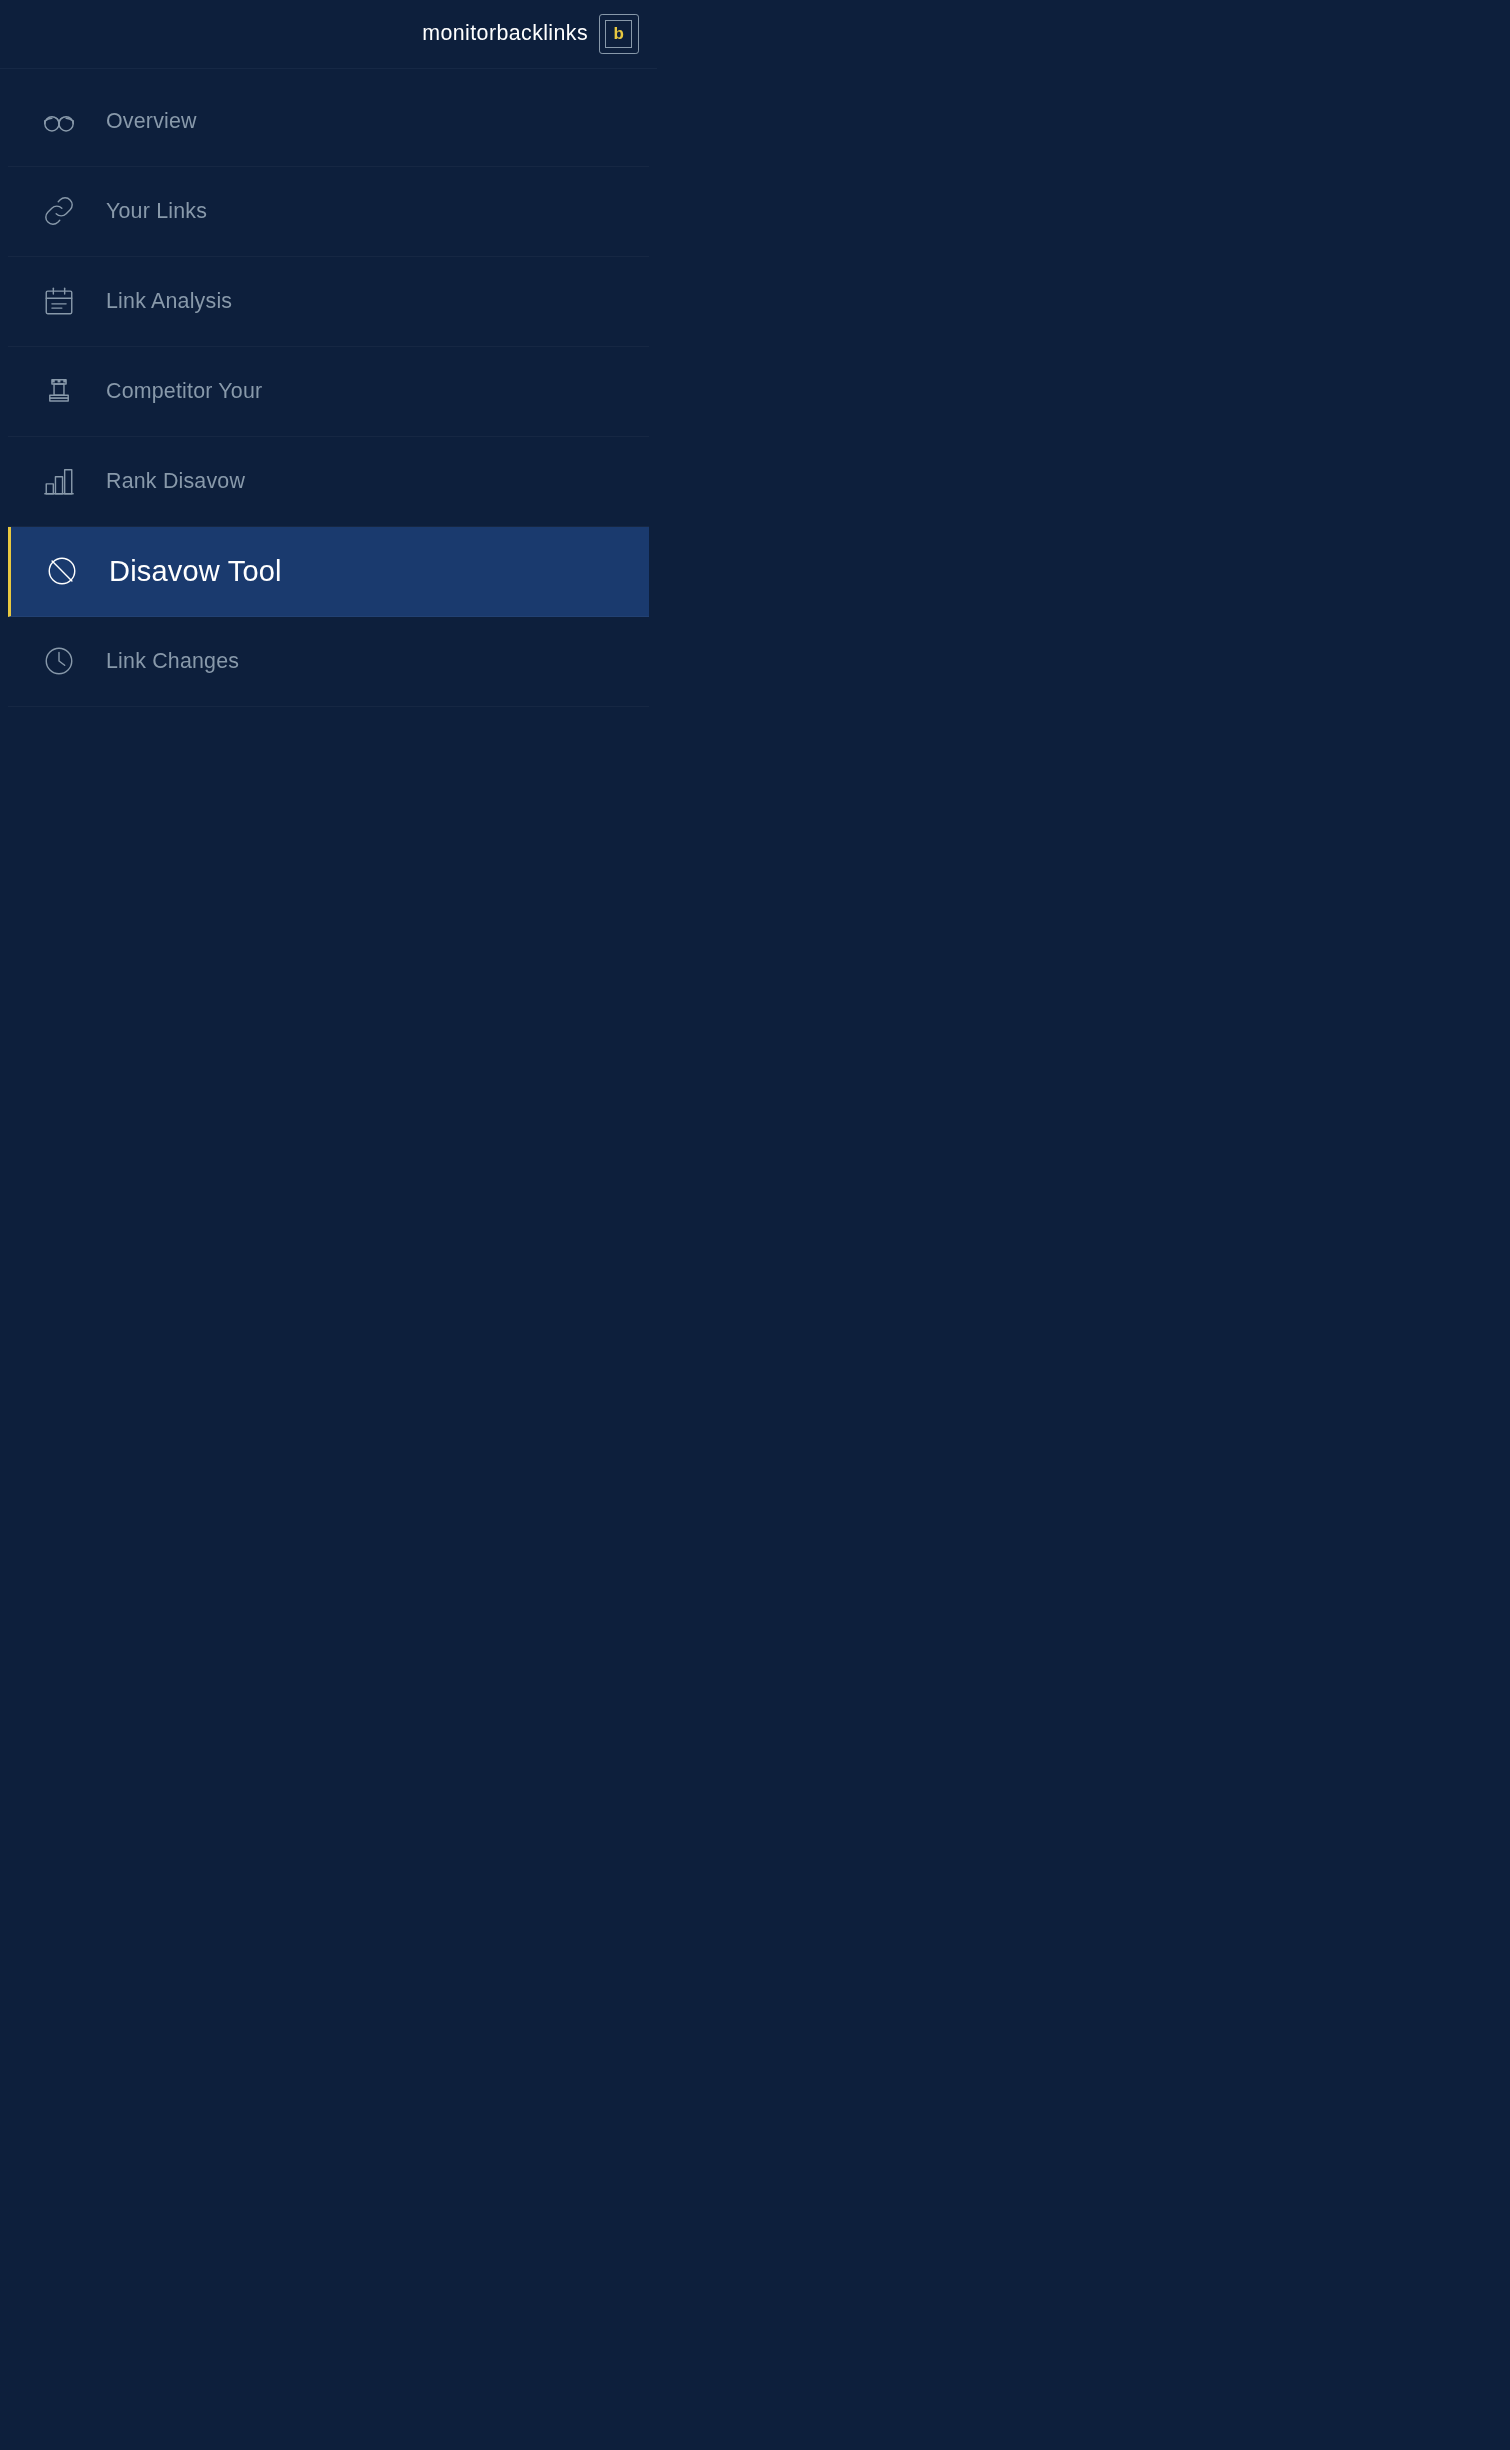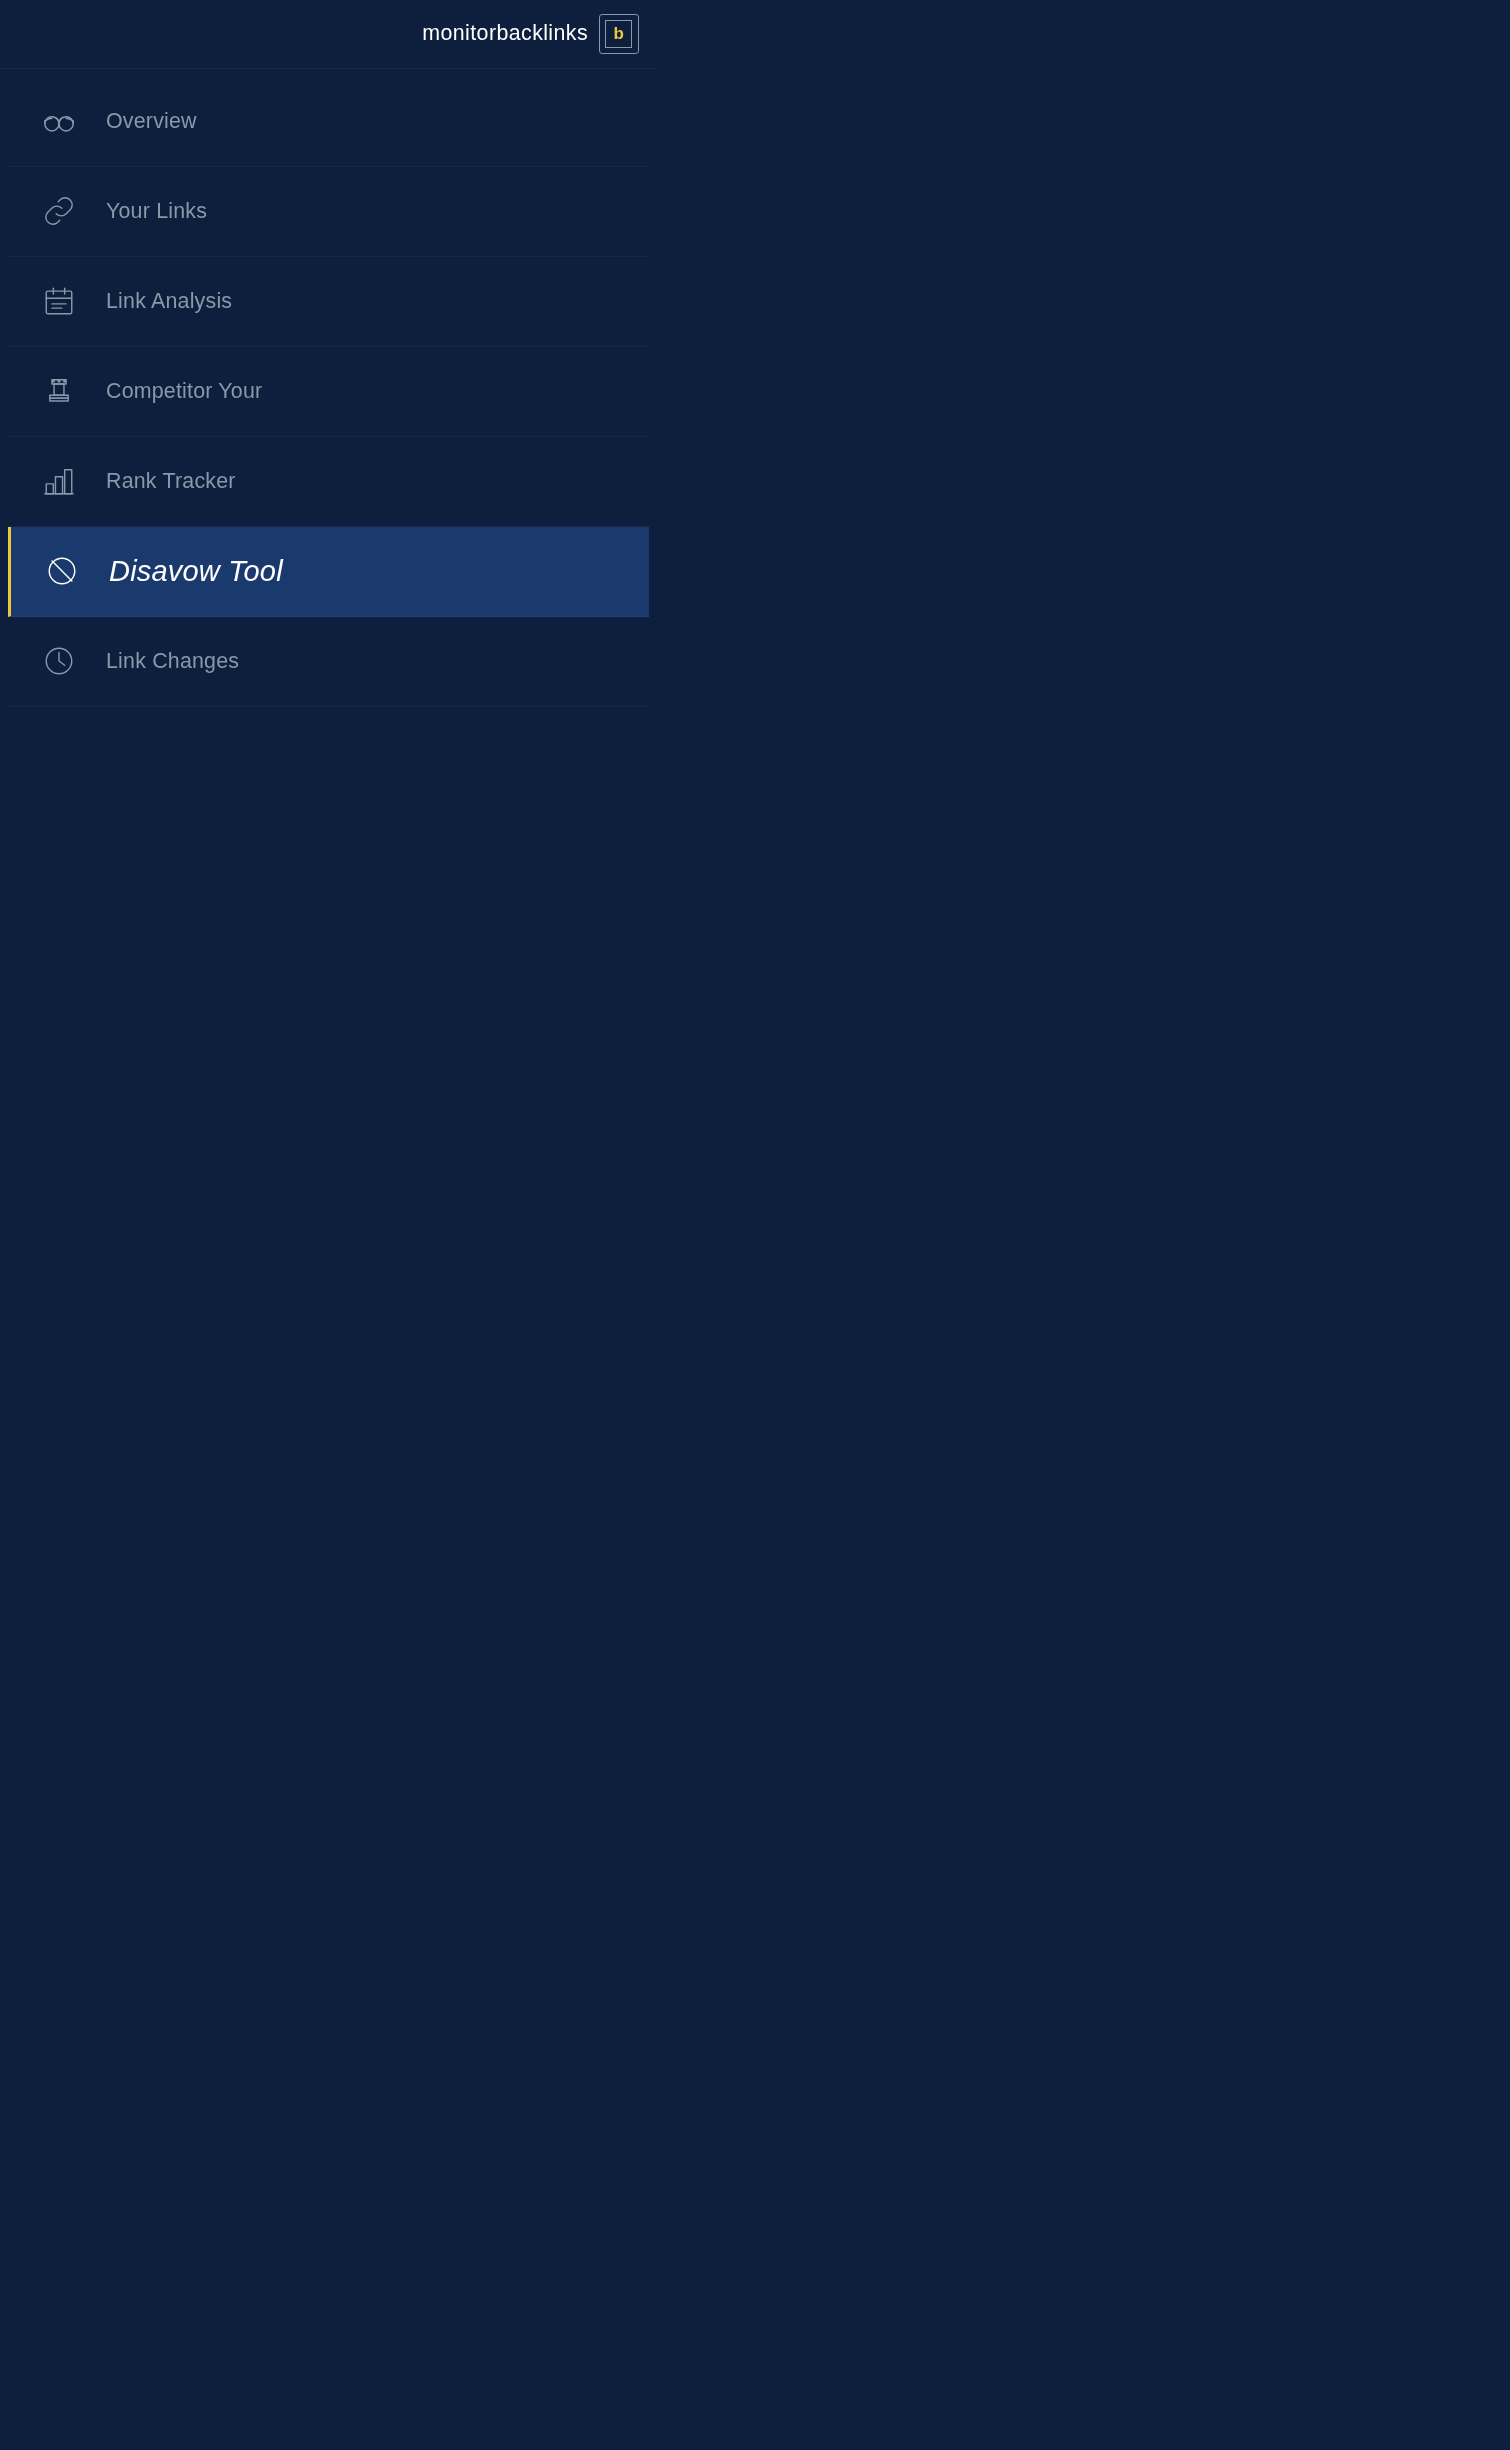--- a/index.html
+++ b/index.html
@@ -112,21 +112,20 @@
       font-size: 21.4px;
       font-weight: 400;
       color: #8899aa;
       letter-spacing: 0.2px;
     }
 
     .nav-item.active .nav-label {
       color: #ffffff;
       font-size: 29px;
       font-weight: 500;
-      font-style: italic;
     }
   </style>
 </head>
 <body>
 
 <header class="header">
   <span class="brand-name">
     <span>monitor</span><strong>backlinks</strong>
   </span>
   <div class="brand-logo">
@@ -199,21 +198,21 @@
 
     <li class="nav-item">
       <span class="nav-icon">
         <svg viewBox="0 0 48 48">
           <rect x="6" y="28" width="10" height="14"></rect>
           <rect x="19" y="18" width="10" height="24"></rect>
           <rect x="32" y="8" width="10" height="34"></rect>
           <line x1="4" y1="42" x2="44" y2="42"></line>
         </svg>
       </span>
-      <span class="nav-label">Rank Tracker</span>
+      <span class="nav-label">Rank Disavow</span>
     </li>
 
     <li class="nav-item active">
       <span class="nav-icon">
         <svg viewBox="0 0 48 48">
           <circle cx="24" cy="24" r="18"></circle>
           <line x1="10" y1="10" x2="38" y2="38"></line>
         </svg>
       </span>
       <span class="nav-label">Disavow Tool</span>

